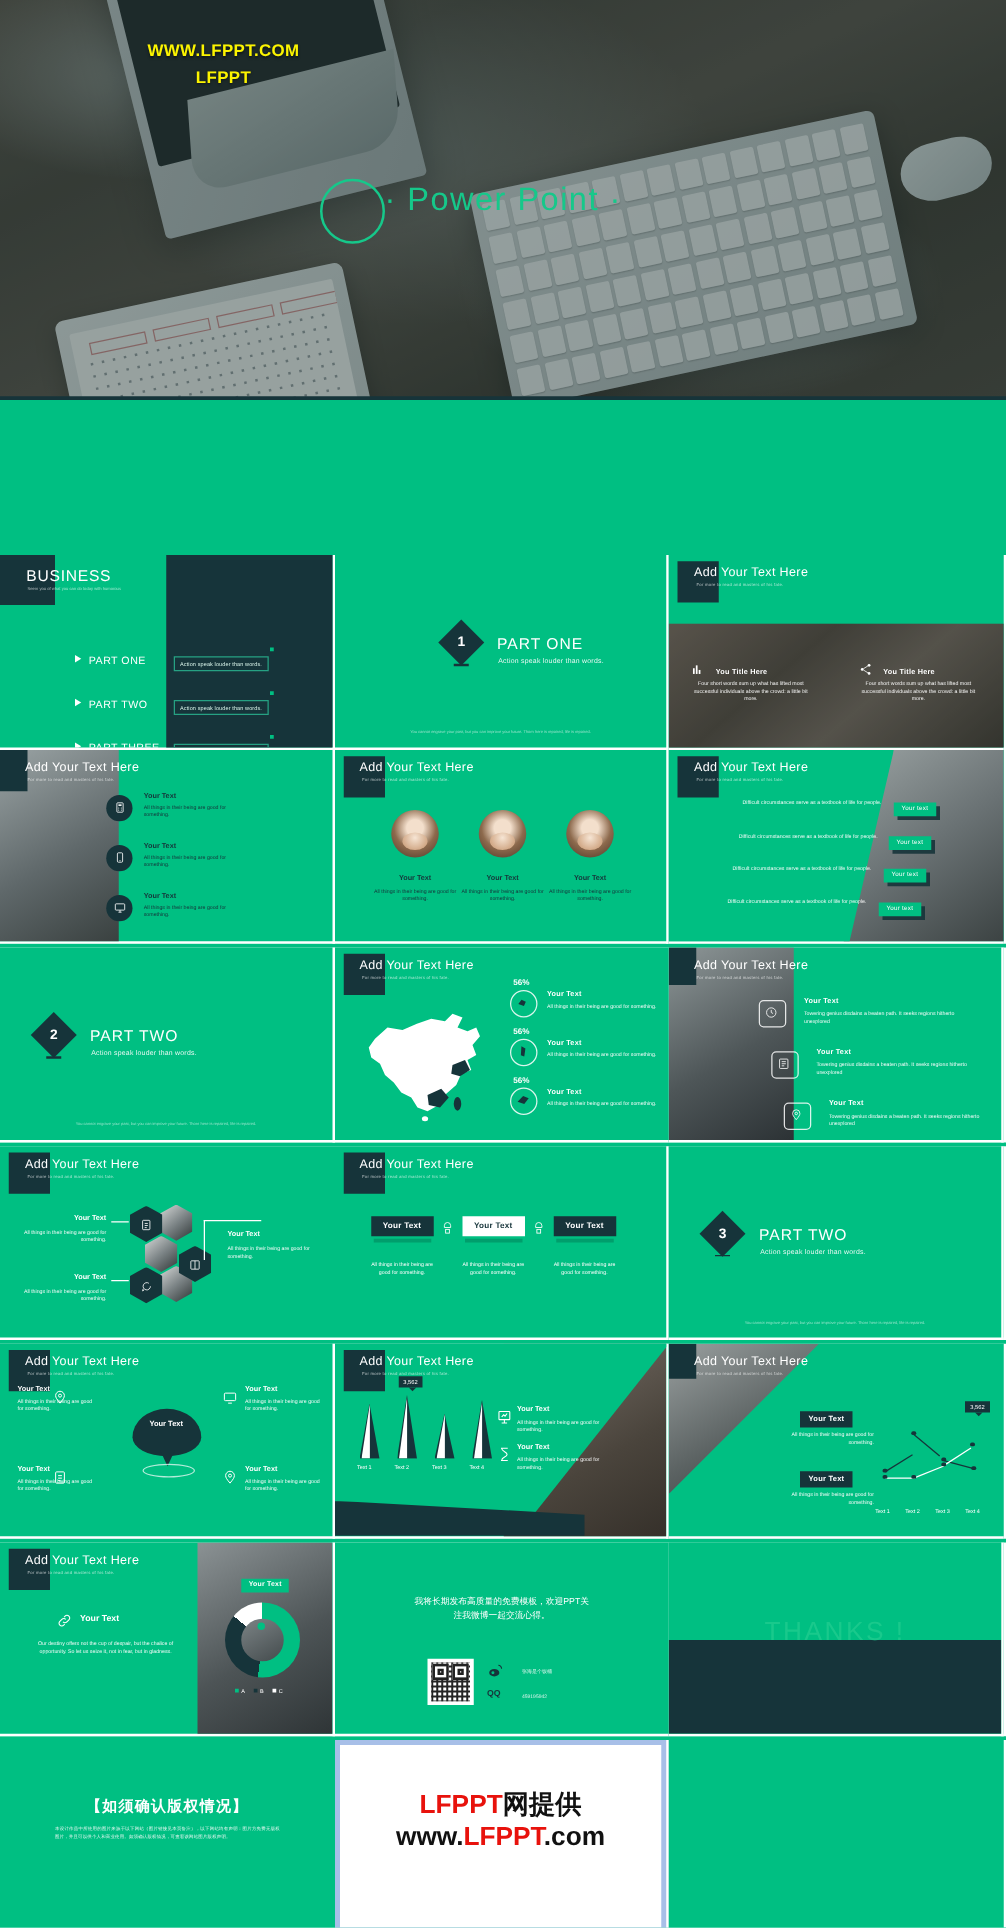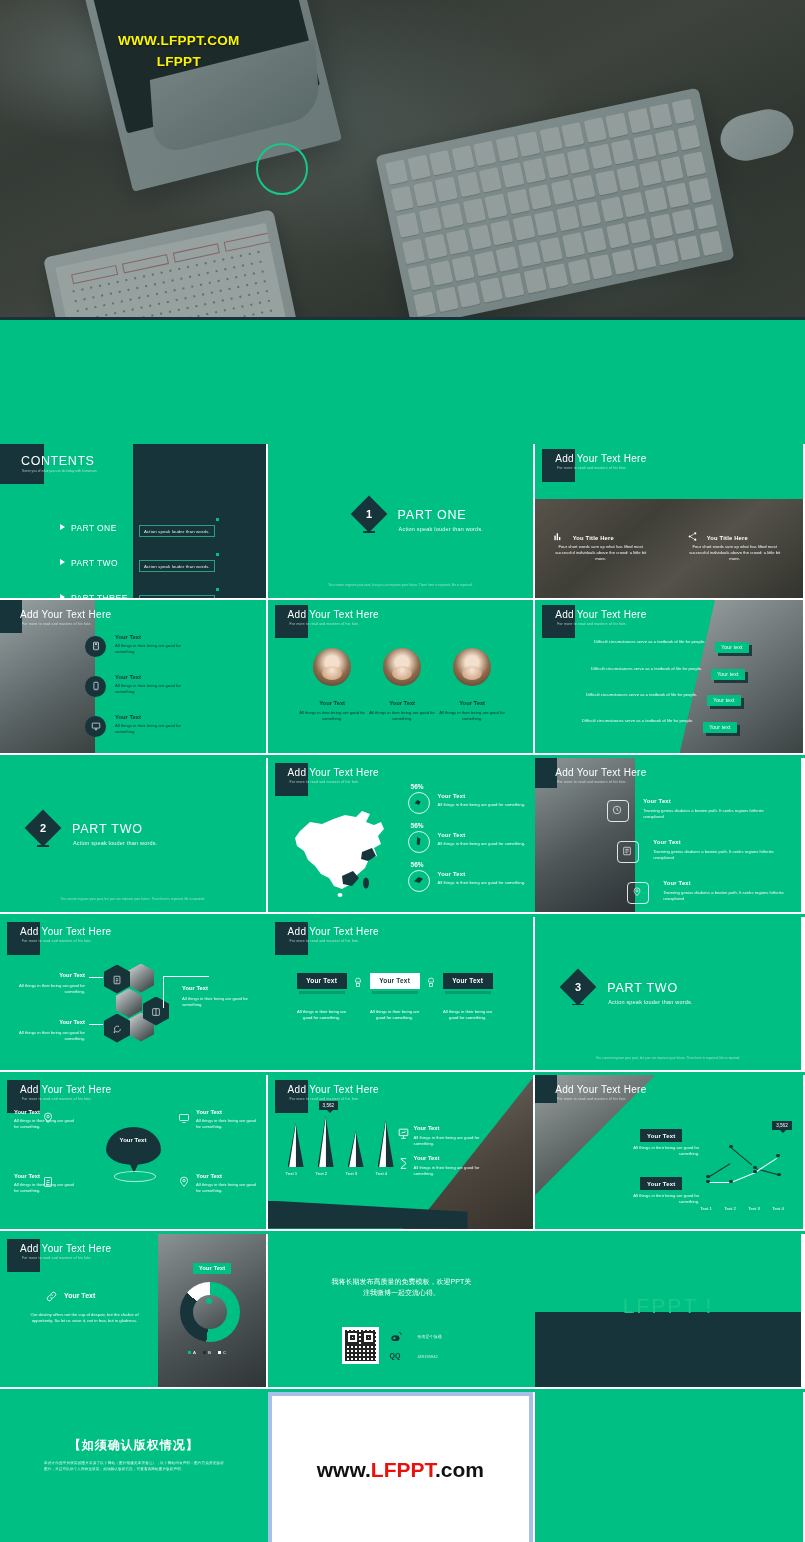--- a/index.html
+++ b/index.html
@@ -380,32 +380,33 @@
       </div>
     <div class="hero-tint"></div>
 
     <div class="hero-wm">
       <div>WWW.LFPPT.COM</div>
       <div>LFPPT</div>
     </div>
 
     <div class="hero-ring"></div>
     <div class="hero-center">
+      <div class="hero-sub">· Power Point ·</div>
     </div>
     <div class="hero-bottombar"></div>
   </div>
 
   <div class="gap"></div>
 
   <div class="grid">
 
     <div class="slide">
       <div class="co-left"></div>
       <div class="co-right"></div>
-      <div class="co-title">CONTENTS</div>
+      <div class="co-title">BUSINESS</div>
       <div class="co-sub">Seem you of what you can do today with humorous</div>
 
       <div class="co-item" style="left:60px;top:79px;">
         <i class="co-tri"></i><span>PART ONE</span>
       </div>
       <div class="co-box" style="left:139px;top:81px;">Action speak louder than words.</div>
       <div class="co-dot" style="left:216px;top:74px;"></div>
 
       <div class="co-item" style="left:60px;top:114px;">
         <i class="co-tri"></i><span>PART TWO</span>
@@ -855,32 +856,35 @@
         <path d="M16 4a5 5 0 014.8 5.2" fill="none" stroke="#16343a" stroke-width="1.6"></path>
       </svg>
       <div class="wbtxt" style="left:150px;top:100px;">张海是个饭桶</div>
       <div class="qqlbl" style="left:122px;top:118px;">QQ</div>
       <div class="wbtxt" style="left:150px;top:120px;">459195942</div>
     </div>
 
     <div class="slide">
       <div class="thanks-top"></div>
       <div class="thanks-bot"></div>
-      <div class="thanks-txt">LFPPT !</div>
+      <div class="thanks-txt">THANKS !</div>
     </div>
 
     <div class="row-sp"></div>
 
     <div class="slide">
       <div class="zh-title" style="top:45px;">【如须确认版权情况】</div>
       <div class="zh-body" style="left:44px;top:68px;width:180px;text-align:justify;">本设计作品中所使用的图片来源于以下网站（图片链接见本页备注），以下网站均有声明：图片方免费无版权图片，并且可以供个人和商业使用。如须确认版权情况，可查看该网站图片版权声明。</div>
     </div>
 
     <div class="slide lf-outer">
       <div class="lf-frame">
+        <div class="lf-l1">
+          <span class="red">LFPPT</span><span style="color:#111">网提供</span>
+        </div>
         <div class="lf-l2">
           <span>www.</span><span class="red">LFPPT</span><span>.com</span>
         </div>
       </div>
     </div>
 
     <div class="slide" style="background:#00bf82;border-right:none;"></div>
   </div>
 </div>
 

